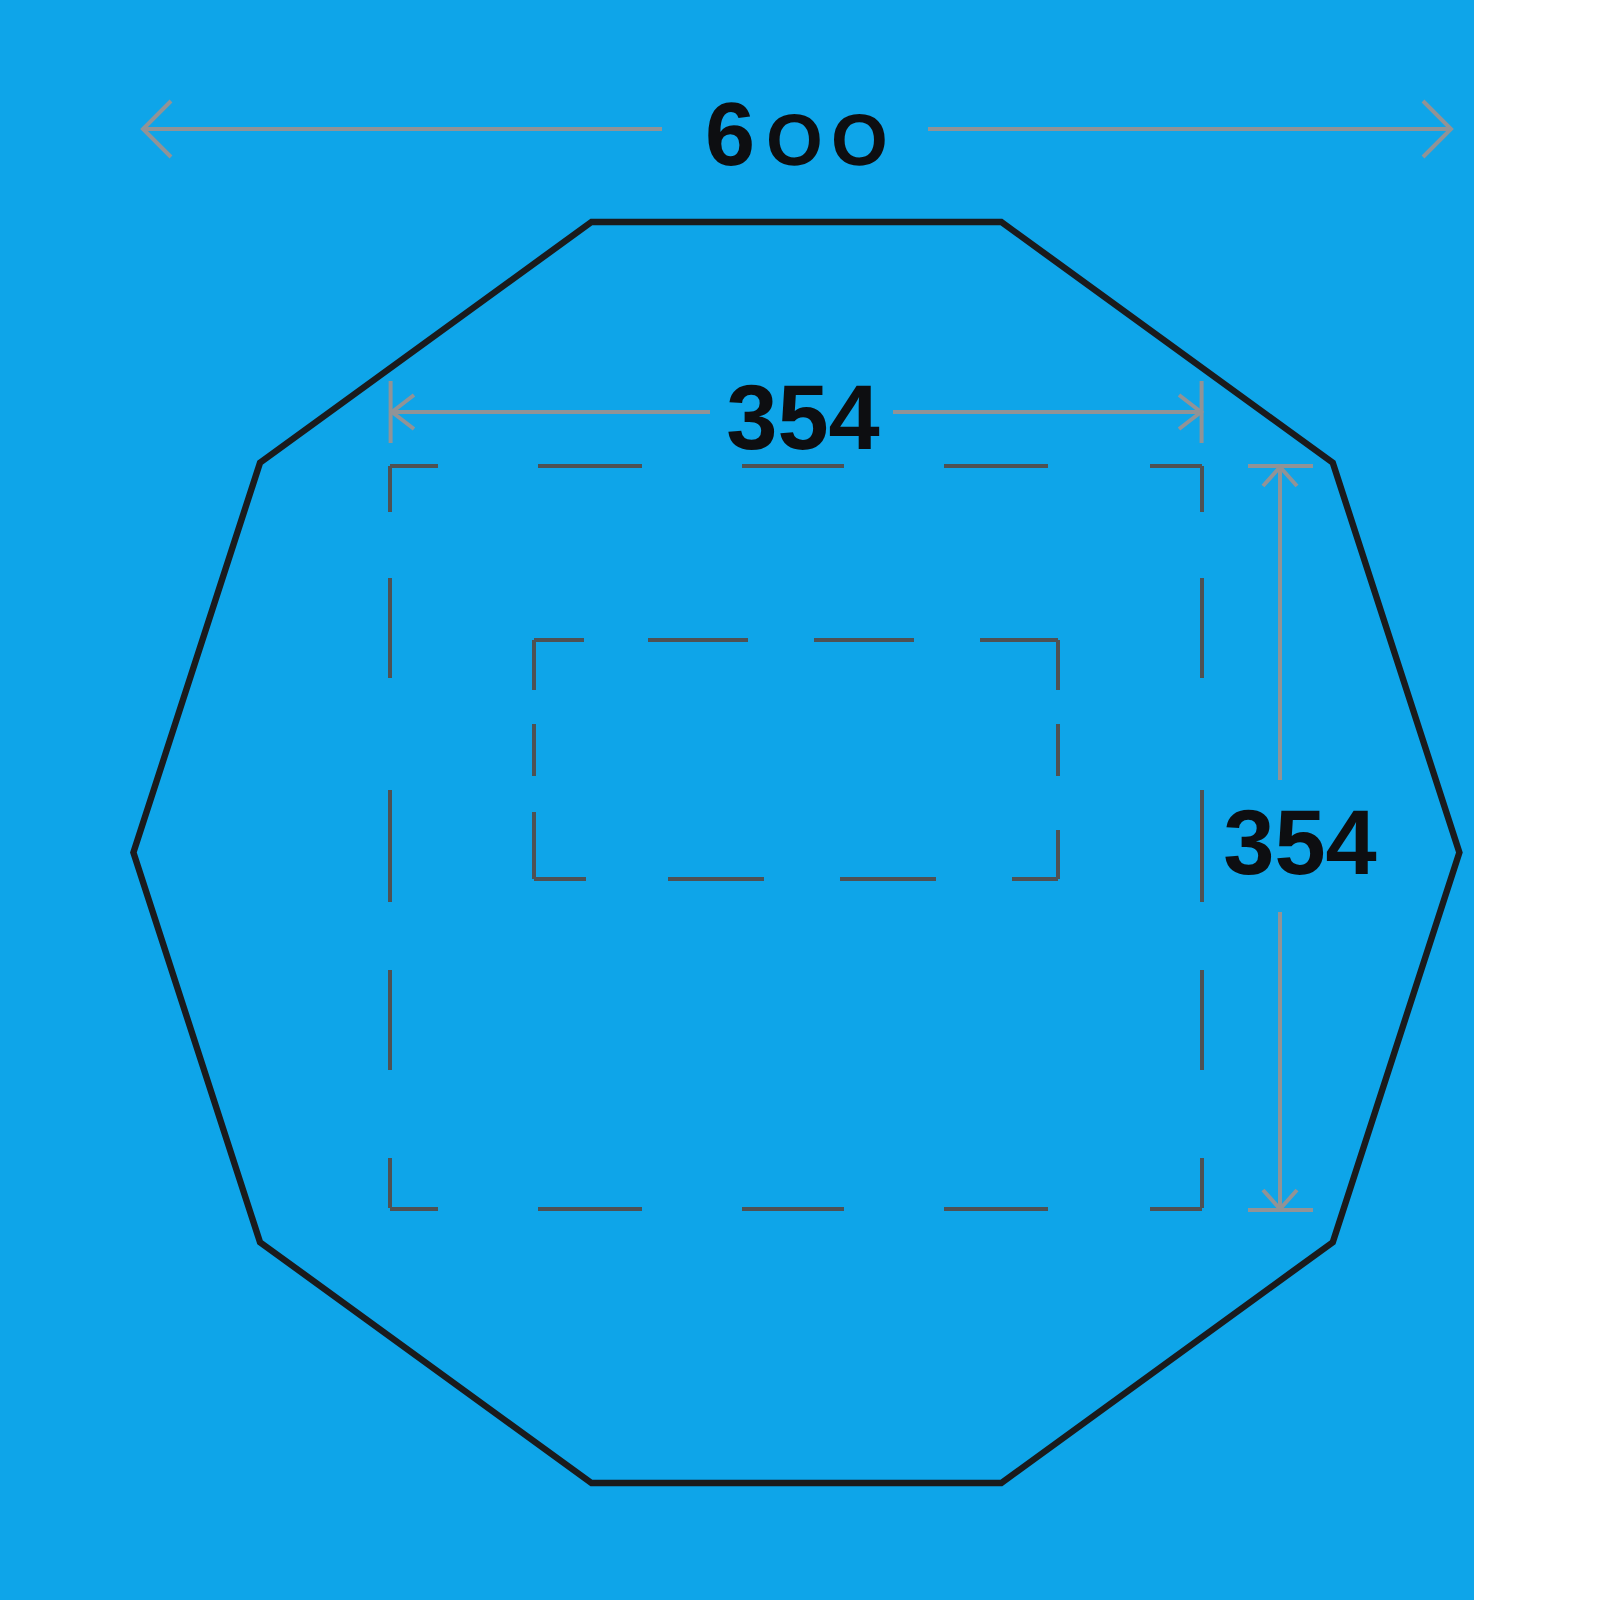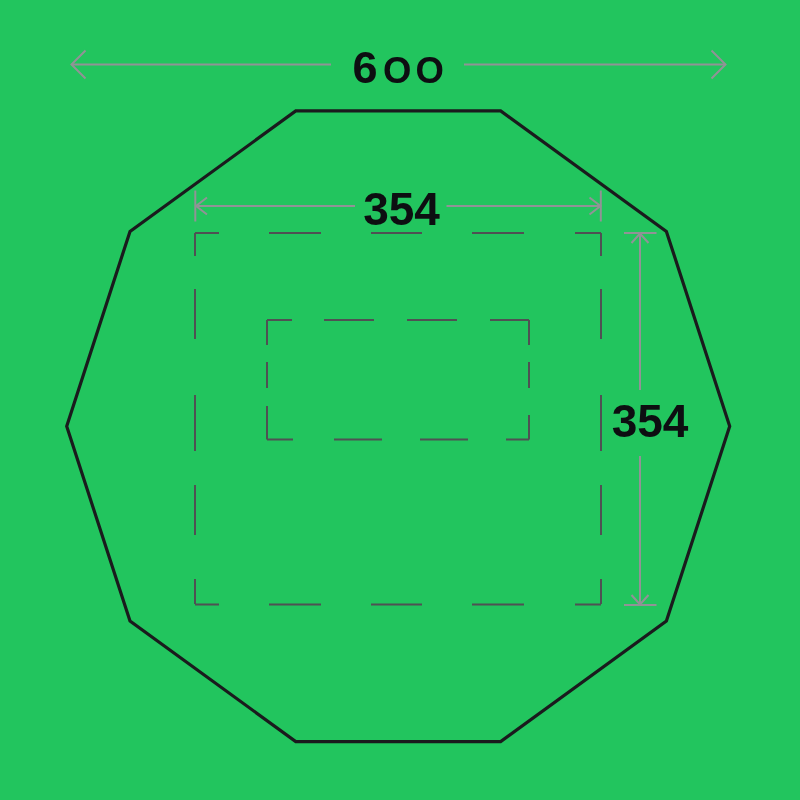--- a/index.html
+++ b/index.html
@@ -1,16 +1,16 @@
 <!DOCTYPE html>
 <html><head>
 <meta charset="utf-8">
 <style>
   html,body{margin:0;padding:0;background:#ffffff;}
-  .wrap{width:800px;height:800px;position:relative;background:#22c55e;overflow:hidden;}
+  .wrap{width:737px;height:800px;position:relative;background:#0ea5e9;overflow:hidden;}
   text{font-family:"Liberation Sans", sans-serif;font-weight:bold;fill:#0d0e11;}
 </style>
 </head>
 <body>
 <div class="wrap">
 <svg width="800" height="800" viewBox="0 0 800 800">
 
   <g stroke="#919396" stroke-width="2" fill="none">
     <path d="M71.5,64.5 H331"></path>
     <path d="M464,64.5 H725.5"></path>

